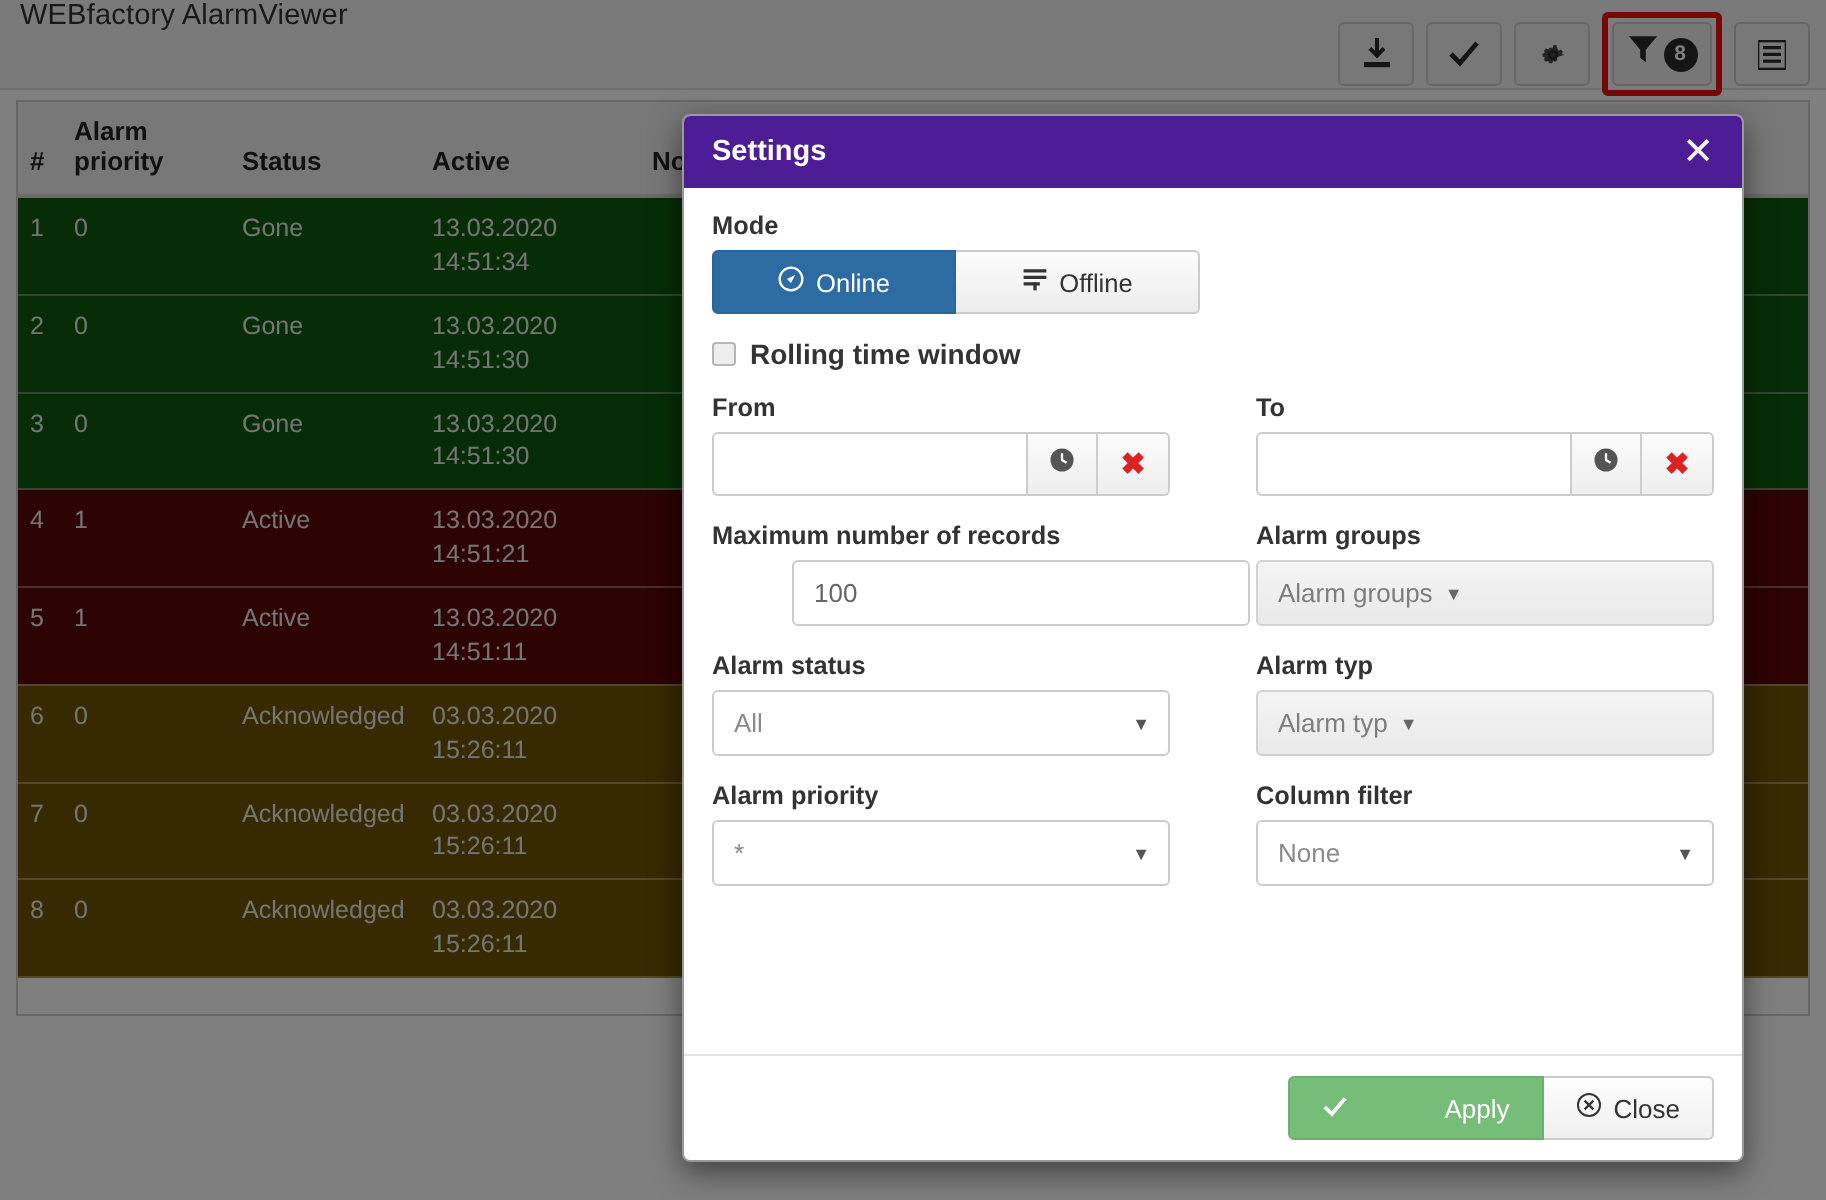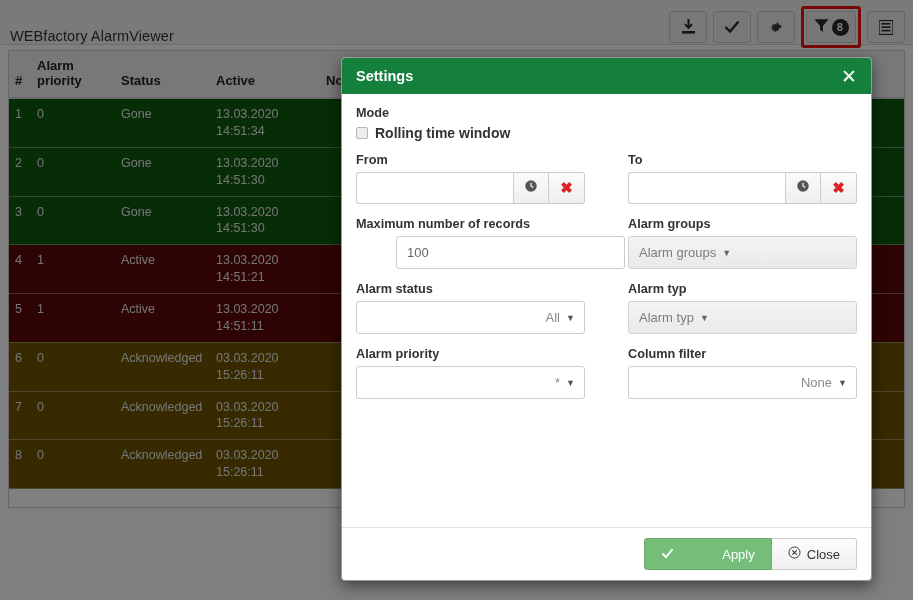--- a/index.html
+++ b/index.html
@@ -15,21 +15,21 @@
   #app {
     position: absolute; inset: 0;
     background: #ffffff;
   }
 
   .app-header {
     position: relative;
     height: 45px;
     background: #f5f5f5;
     border-bottom: 1px solid #dcdcdc;
-    display: flex; align-items: flex-end;
+    display: flex; align-items: flex-start;
     padding: 0 10px;
   }
   .app-title {
     font-size: 14.5px;
     color: #333333;
     letter-spacing: .1px;
   }
   .toolbar {
     position: absolute;
     right: 8px; top: 6px;
@@ -130,21 +130,21 @@
     left: 341px; top: 57px;
     width: 531px; height: 524px;
     background: #ffffff;
     border: 1px solid #999999;
     border-radius: 4px;
     box-shadow: 0 5px 15px rgba(0,0,0,.5);
     display: flex; flex-direction: column;
   }
   .modal-head {
     height: 36px;
-    background: #15803d;
+    background: #4c1d95;
     color: #ffffff;
     display: flex; align-items: center;
     padding: 0 14px;
     border-radius: 3px 3px 0 0;
     flex: 0 0 auto;
   }
   .modal-title {
     font-size: 14.5px; font-weight: bold;
     flex: 1;
   }
@@ -255,21 +255,20 @@
     position: relative;
     width: 100%; height: 33px;
     border: 1px solid #cccccc;
     border-radius: 3px;
     background: #ffffff;
     font-size: 13px;
     color: #8a8a8a;
     padding: 0 24px 0 10px;
     display: flex; align-items: center;
     margin-bottom: 13px;
-    justify-content: flex-end;
   }
   .select .caret {
     position: absolute; right: 9px; top: 50%;
     transform: translateY(-50%);
     font-size: 9px; color: #555555;
   }
   .dropdown-btn {
     width: 100%; height: 33px;
     border: 1px solid #d2d2d2;
     border-radius: 3px;
@@ -464,20 +463,42 @@
 <div id="modal">
 
   <div class="modal-head">
     <div class="modal-title">Settings</div>
     <div class="modal-close">✕</div>
   </div>
 
   <div class="modal-body">
 
     <span class="field-label">Mode</span>
+    <div class="btn-group">
+      <div class="mode-btn active">
+        <span>
+          <svg width="13" height="13" viewBox="0 0 16 16">
+            <circle cx="8" cy="8" r="7" fill="none" stroke="#ffffff" stroke-width="1.4"></circle>
+            <path d="M10.5 5.5 L5.5 8 L8 10.5 Z" fill="#ffffff"></path>
+          </svg>
+        </span>
+        <span>Online</span>
+      </div>
+      <div class="mode-btn inactive">
+        <span>
+          <svg width="13" height="13" viewBox="0 0 16 16">
+            <rect x="1" y="2" width="14" height="2" fill="#333333"></rect>
+            <rect x="1" y="6" width="14" height="2" fill="#333333"></rect>
+            <rect x="1" y="10" width="10" height="2" fill="#333333"></rect>
+            <rect x="7" y="10" width="2" height="5" fill="#333333"></rect>
+          </svg>
+        </span>
+        <span>Offline</span>
+      </div>
+    </div>
 
     <div class="check-row">
       <span class="cbox"></span>
       <span class="check-label">Rolling time window</span>
     </div>
 
     <div class="row2">
       <div class="col">
         <span class="field-label">From</span>
         <div class="input-group">

